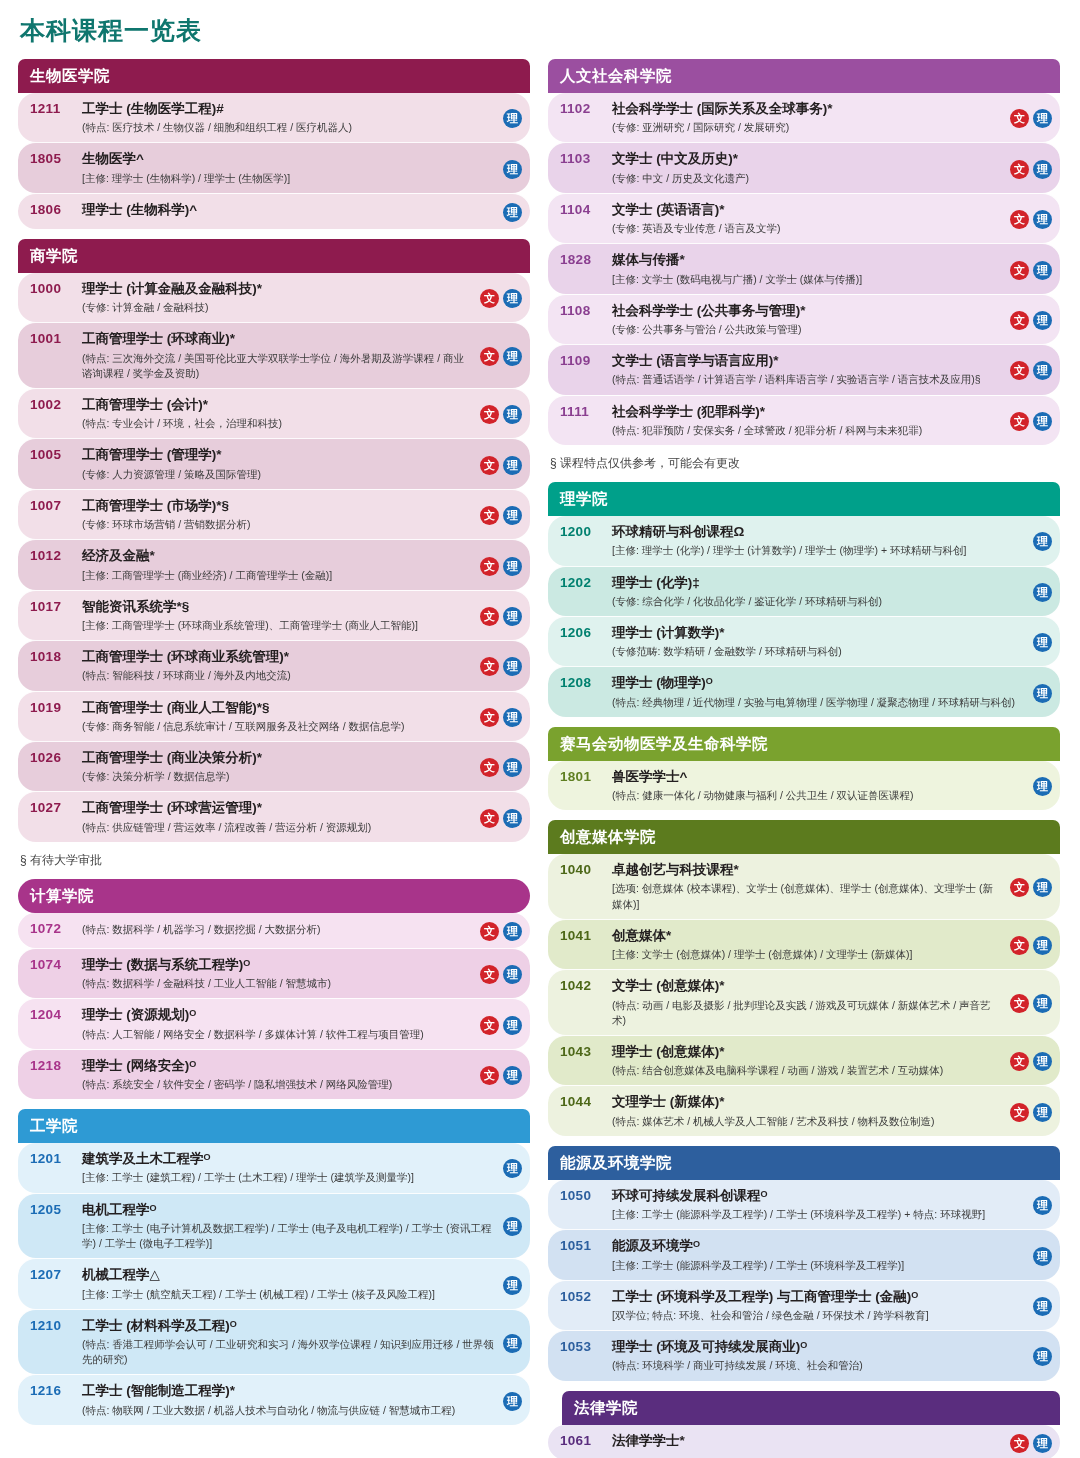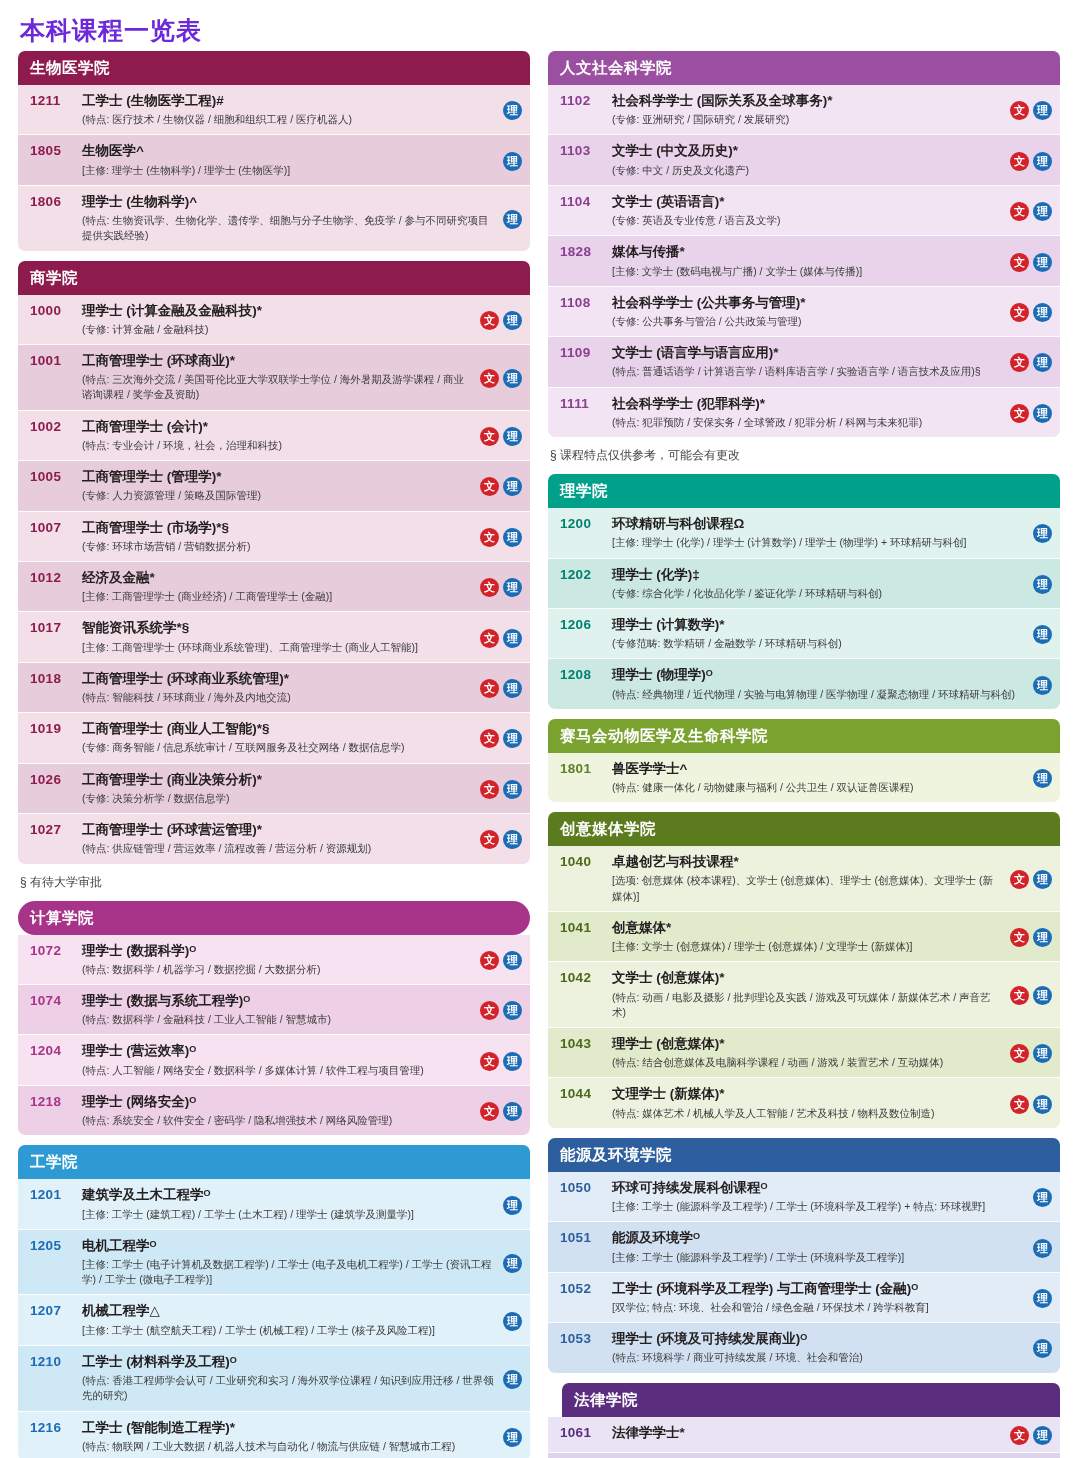--- a/index.html
+++ b/index.html
@@ -10,38 +10,38 @@
     background:#ffffff;
     color:#231f20;
     position:relative;
   }
   #page {
     width:1080px; height:1458px;
     padding:14px 18px 8px 18px;
     position:relative;
   }
   .page-title {
-    font-size:25px; font-weight:bold; color:#6d28d9;
-    letter-spacing:1px; margin:0 0 4px 2px;
+    font-size:25px; font-weight:bold; color:#0f766e;
+    letter-spacing:1px; margin:0 0 12px 2px;
   }
   .columns { display:flex; gap:18px; align-items:flex-start; }
   .col { width:512px; }
 
   .school { margin-bottom:10px; }
   .school-head {
     border-radius:7px 7px 0 0;
     color:#fff; font-weight:bold; font-size:15.5px;
     padding:7px 12px 6px 12px;
     letter-spacing:0.5px;
   }
   .rows { border-radius:0 0 7px 7px; overflow:hidden; }
   .row {
     display:flex; align-items:flex-start;
     padding:7px 8px 7px 12px;
-    gap:8px; position:relative;
+    gap:8px; position:relative;border-radius:18px;
   }
   .row + .row { border-top:1px solid rgba(255,255,255,0.9); }
   .code {
     font-size:13.5px; font-weight:bold; width:44px; flex:0 0 44px;
     padding-top:1px; letter-spacing:0.3px;
   }
   .body { flex:1 1 auto; min-width:0; }
   .prog {
     font-size:13.5px; font-weight:bold; line-height:1.35;
   }
@@ -140,21 +140,20 @@
                 <div class="sub">[主修: 理学士 (生物科学) / 理学士 (生物医学)]</div>
               </div>
               <div class="badges">
                 <span class="badge li">理</span>
               </div>
             </div>
             <div class="row">
               <div class="code">1806</div>
               <div class="body">
                 <div class="prog">理学士 (生物科学)^</div>
-                <div class="sub">(特点: 生物资讯学、生物化学、遗传学、细胞与分子生物学、免疫学 / 参与不同研究项目提供实践经验)</div>
               </div>
               <div class="badges">
                 <span class="badge li">理</span>
               </div>
             </div>
           </div>
         </div>
         <div class="school t-biz">
           <div class="school-head">商学院</div>
           <div class="rows">
@@ -281,21 +280,20 @@
             </div>
           </div>
         </div>
         <div class="note">§ 有待大学审批</div>
         <div class="school t-cs">
           <div class="school-head">计算学院</div>
           <div class="rows">
             <div class="row">
               <div class="code">1072</div>
               <div class="body">
-                <div class="prog">理学士 (数据科学)ᴼ</div>
                 <div class="sub">(特点: 数据科学 / 机器学习 / 数据挖掘 / 大数据分析)</div>
               </div>
               <div class="badges">
                 <span class="badge wen">文</span>
                 <span class="badge li">理</span>
               </div>
             </div>
             <div class="row">
               <div class="code">1074</div>
               <div class="body">
@@ -303,21 +301,21 @@
                 <div class="sub">(特点: 数据科学 / 金融科技 / 工业人工智能 / 智慧城市)</div>
               </div>
               <div class="badges">
                 <span class="badge wen">文</span>
                 <span class="badge li">理</span>
               </div>
             </div>
             <div class="row">
               <div class="code">1204</div>
               <div class="body">
-                <div class="prog">理学士 (营运效率)ᴼ</div>
+                <div class="prog">理学士 (资源规划)ᴼ</div>
                 <div class="sub">(特点: 人工智能 / 网络安全 / 数据科学 / 多媒体计算 / 软件工程与项目管理)</div>
               </div>
               <div class="badges">
                 <span class="badge wen">文</span>
                 <span class="badge li">理</span>
               </div>
             </div>
             <div class="row">
               <div class="code">1218</div>
               <div class="body">

